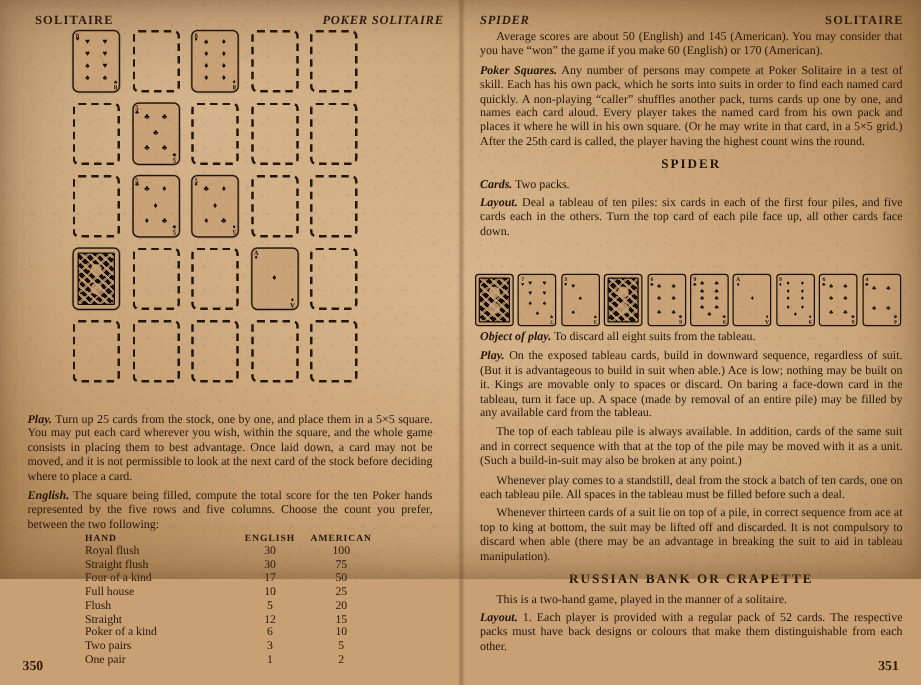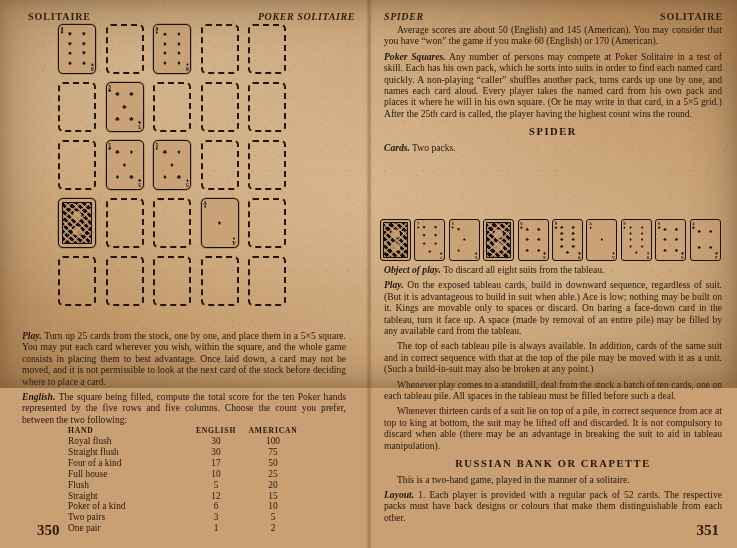--- a/index.html
+++ b/index.html
@@ -2,21 +2,21 @@
 <html><head>
 <meta charset="utf-8">
 <style>
   html,body{margin:0;padding:0;}
   body{
     width:737px;height:548px;overflow:hidden;
     background:#c9a074;
     font-family:"Liberation Serif", serif;
   }
   .spread{
-    position:relative;width:737px;height:388px;
+    position:relative;width:737px;height:463px;
     background:
       radial-gradient(ellipse at 20% 18%, rgba(255,240,215,.30), rgba(255,240,215,0) 55%),
       radial-gradient(ellipse at 78% 70%, rgba(255,238,210,.22), rgba(255,238,210,0) 58%),
       radial-gradient(ellipse at 50% 50%, #cfa87c 0%, #c29a6c 62%, #ab8254 100%);
   }
   .grain{
     position:absolute;inset:0;pointer-events:none;opacity:.5;
     background-image:
       radial-gradient(circle at 12% 22%, rgba(120,85,50,.22) 0 1px, transparent 1px),
       radial-gradient(circle at 37% 61%, rgba(120,85,50,.18) 0 1px, transparent 1px),
@@ -57,21 +57,21 @@
   }
 
   
   .score{width:258px;margin:2px 0 0 46px;border-collapse:collapse;font-size:9.4px;color:#241509;}
   .score th{font-weight:bold;font-size:7.6px;letter-spacing:.8px;padding:0 0 1px 0;}
   .score td{padding:0;line-height:10.9px;}
   .score .c-hand{text-align:left;padding-left:22px;}
   .score .c-num{text-align:center;width:52px;}
   .score .c-num2{text-align:center;width:62px;}
 
-  .folio{position:absolute;bottom:9px;font-size:15px;font-weight:bold;color:#2a1a0c;margin-left:19px;}
+  .folio{position:absolute;bottom:9px;font-size:11px;font-weight:bold;color:#2a1a0c;}
 
   
   .pgrid{position:absolute;left:58px;top:24px;width:248px;}
   .prow{display:flex;gap:9.5px;margin-bottom:8px;}
   .slot{
     width:38px;height:50px;border-radius:5px;box-sizing:border-box;
   }
   .slot.empty{border:2px dashed #241509;}
   .slot.card{
     border:1.6px solid #1b1008;background:#c9a277;position:relative;
@@ -340,20 +340,21 @@
   <div class="page page-right">
 
     <div class="runhead rh-ital" style="left:14px;font-style:italic;">SPIDER</div>
     <div class="runhead" style="right:14px;">SOLITAIRE</div>
 
     <div class="col body-col" style="left:14px;top:24px;width:338px;">
       <p>Average scores are about 50 (English) and 145 (American). You may consider that you have “won” the game if you make 60 (English) or 170 (American).</p>
       <p class="noind"><span class="lead">Poker Squares.</span><span>  Any number of persons may compete at Poker Solitaire in a test of skill. Each has his own pack, which he sorts into suits in order to find each named card quickly. A non-playing “caller” shuffles another pack, turns cards up one by one, and names each card aloud. Every player takes the named card from his own pack and places it where he will in his own square. (Or he may write in that card, in a 5×5 grid.) After the 25th card is called, the player having the highest count wins the round.</span></p>
       <p class="sechead">SPIDER</p>
       <p class="noind"><span class="lead">Cards.</span><span> Two packs.</span></p>
+      <p class="noind"><span class="lead">Layout.</span><span> Deal a tableau of ten piles: six cards in each of the first four piles, and five cards each in the others. Turn the top card of each pile face up, all other cards face down.</span></p>
     </div>
 
     <div class="spider-row">
       <div class="scard">
         <span class="facecard"></span>
       </div>
       <div class="scard">
         <span class="corner c-tl">
             <span class="r">7</span>
             <span class="s">♥</span>

